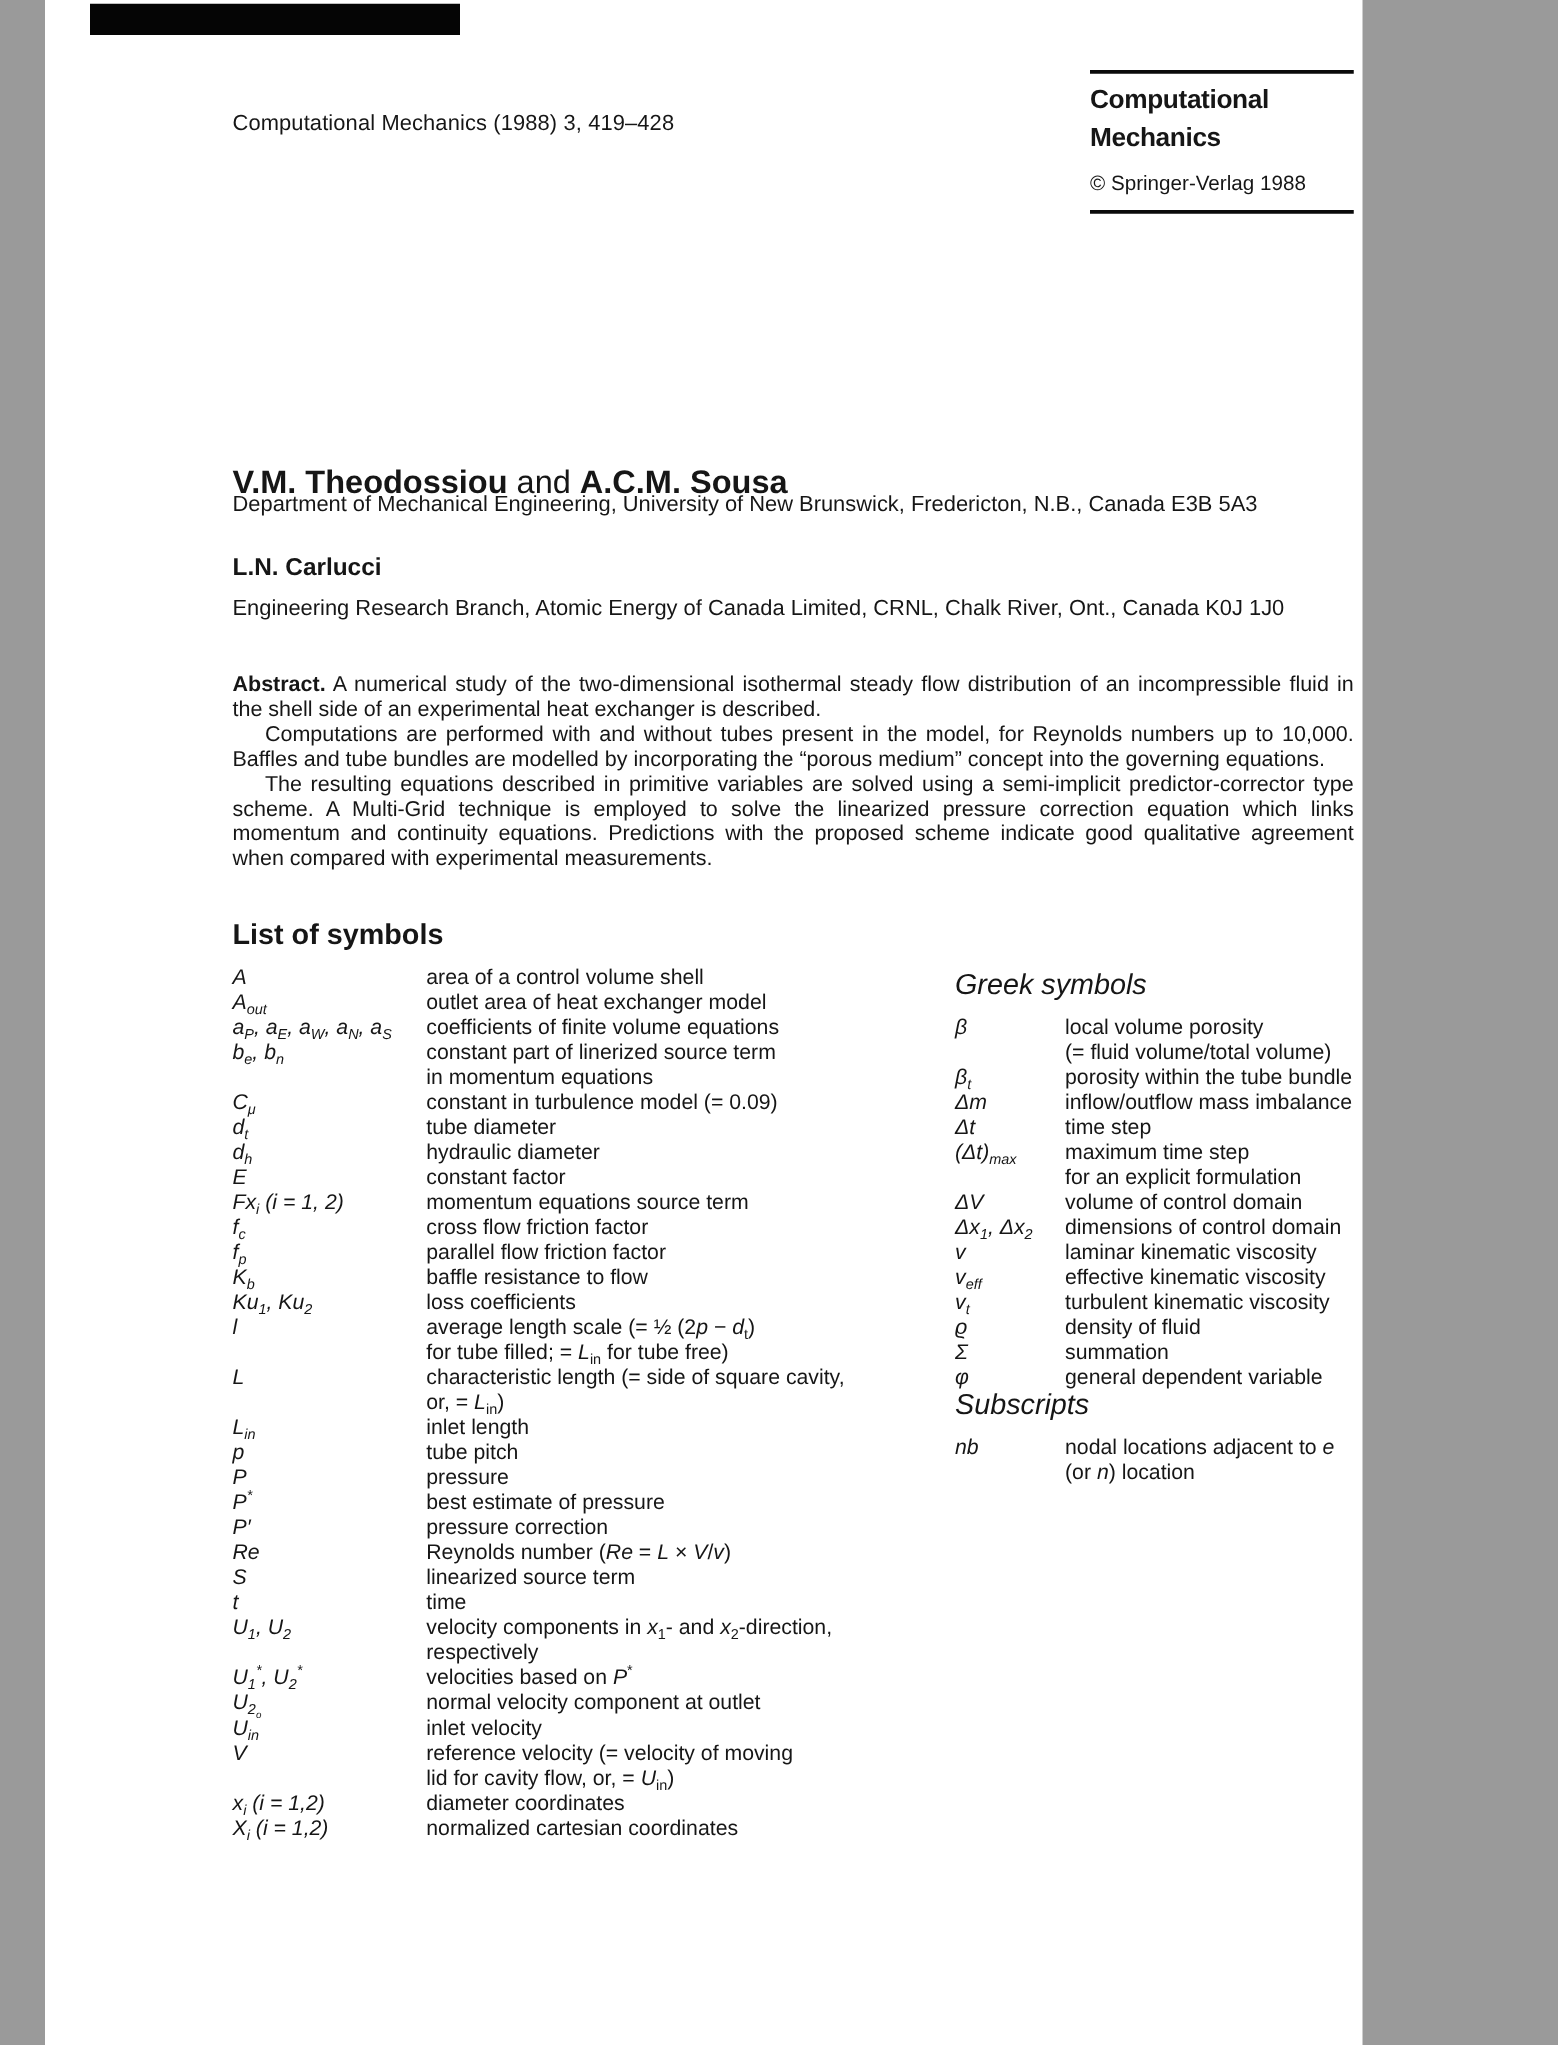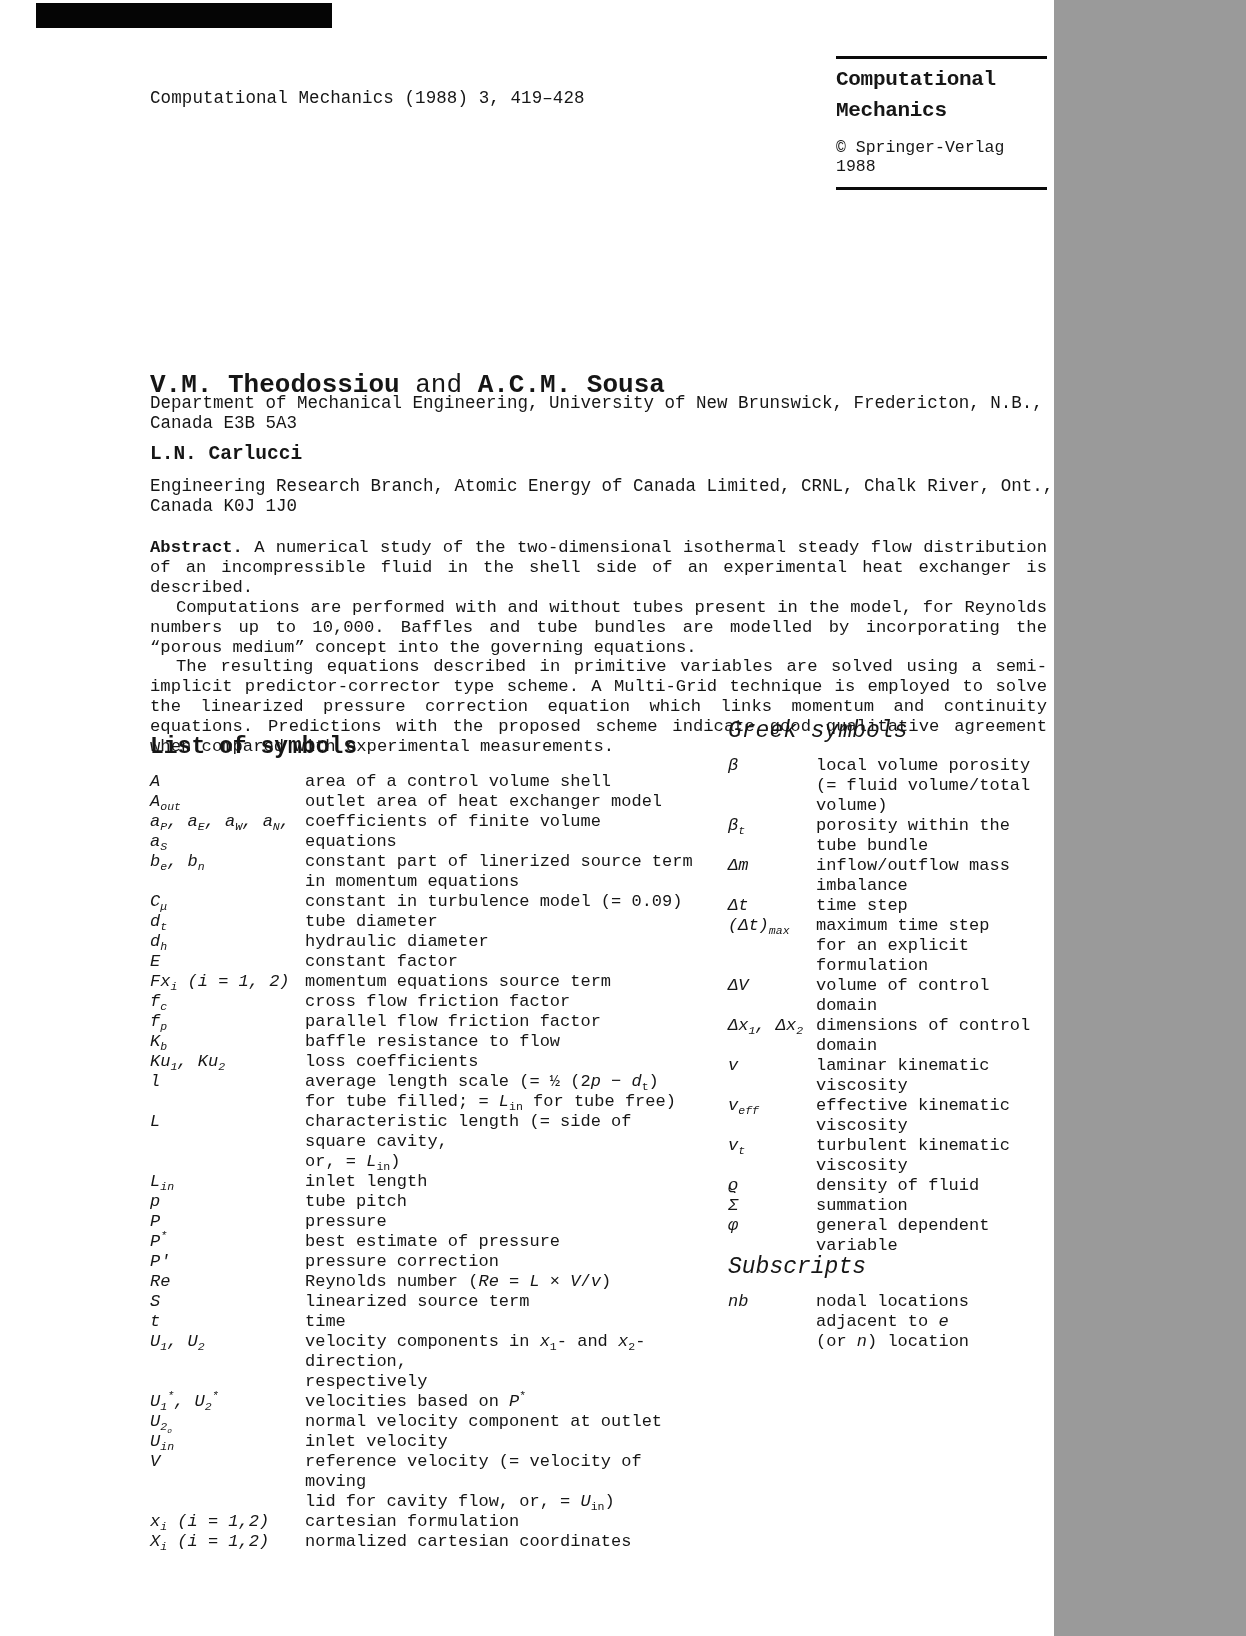--- a/index.html
+++ b/index.html
@@ -1,22 +1,23 @@
 <!DOCTYPE html>
 <html><head>
 <meta charset="utf-8">
 <style>
   html,body{margin:0;padding:0;background:#9a9a9a;}
   .page{
     position:relative;
     width:1054px;height:1636px;
     background:#ffffff;
     color:#161616;
-    font-family:Liberation Mono, monospace;
+    font-family:Liberation Sans, sans-serif;
     overflow:hidden;
+    margin-left:36px;
   }
   .abs{position:absolute;}
   
   .scan-bar{left:36px;top:3px;width:296px;height:25px;background:#050505;}
   
   .journal-ref{left:150px;top:88px;font-size:17.5px;letter-spacing:.1px;}
   .logo{left:836px;top:56px;width:211px;}
   .logo .rule{height:3px;background:#0a0a0a;}
   .logo .name{font-weight:bold;font-size:21px;line-height:31px;margin-top:5px;letter-spacing:-0.3px;}
   .logo .copy{font-size:16.5px;margin-top:12px;}
@@ -30,21 +31,21 @@
   
   .abstract{left:150px;top:538px;width:897px;font-size:17.2px;line-height:19.9px;text-align:justify;}
   .abstract p{margin:0;}
   .abstract p.ind{text-indent:26px;}
   
   .symcol{font-size:17px;line-height:20px;}
   .symcol .colhead{font-size:23px;line-height:23px;margin:0 0 13px 0;}
   .colhead.boldhead{font-weight:bold;}
   .colhead.italhead{font-style:italic;font-weight:normal;}
   .left-col{left:150px;top:736px;width:545px;}
-  .right-col{left:728px;top:720px;width:332px;}
+  .right-col{left:728px;top:776px;width:332px;}
   .srow{display:flex;align-items:flex-start;}
   .sym{font-style:italic;flex:0 0 auto;}
   .left-col .sym{width:155px;}
   .right-col .sym{width:88px;}
   .def{flex:1 1 auto;}
   sub{font-size:68%;line-height:0;}
   sup{font-size:68%;line-height:0;}
   .gap-subs{margin-top:22px;}
   .list{margin:0;}
 </style>
@@ -187,21 +188,21 @@
         <div class="srow">
           <span class="sym">U<sub>in</sub></span>
           <span class="def">inlet velocity</span>
         </div>
         <div class="srow">
           <span class="sym">V</span>
           <span class="def">reference velocity (= velocity of moving<br>lid for cavity flow, or, = <i>U</i><sub>in</sub>)</span>
         </div>
         <div class="srow">
           <span class="sym">x<sub>i</sub> (i = 1,2)</span>
-          <span class="def">cartesian formulation</span>
+          <span class="def">diameter coordinates</span>
         </div>
         <div class="srow">
           <span class="sym">X<sub>i</sub> (i = 1,2)</span>
           <span class="def">normalized cartesian coordinates</span>
         </div>
       </div>
   </div>
 
   <div class="abs symcol right-col">
     <p class="colhead italhead">Greek symbols</p>

